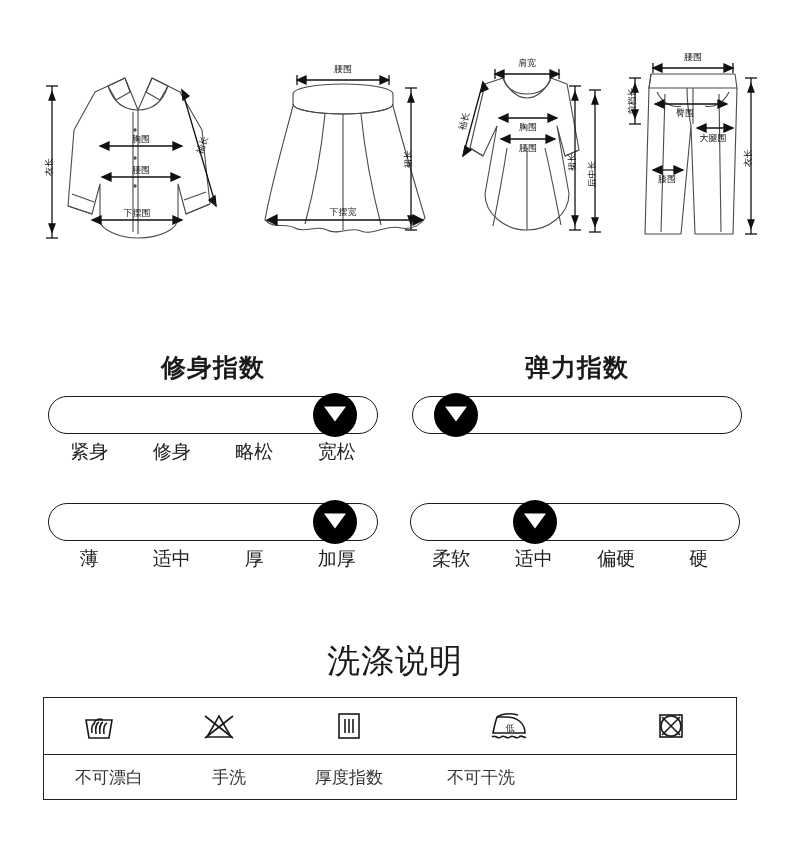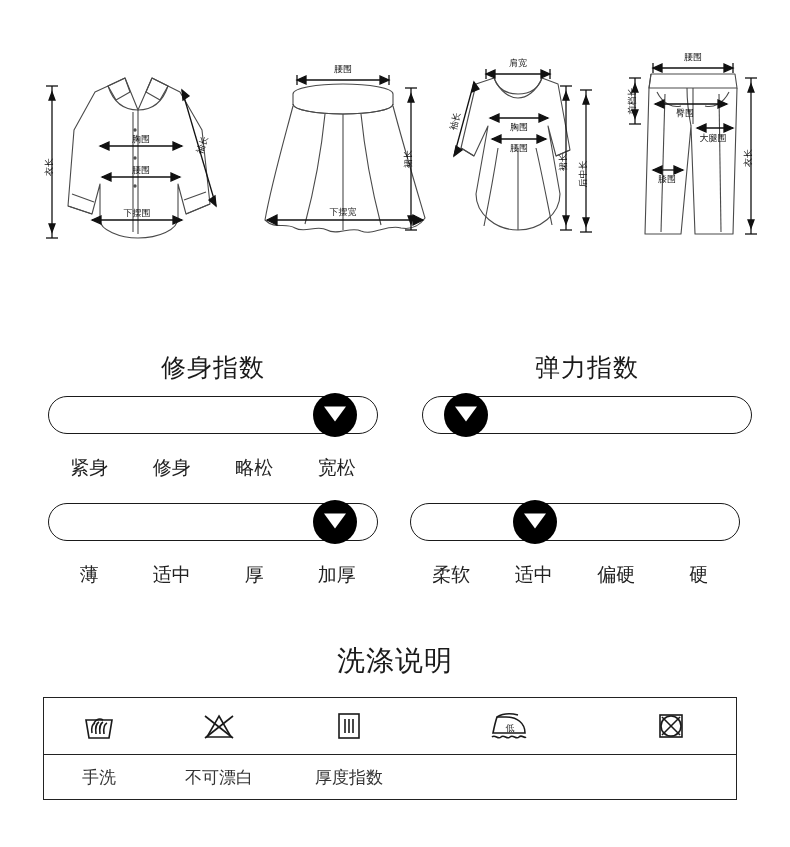--- a/index.html
+++ b/index.html
@@ -8,34 +8,34 @@
     font-family:"Liberation Sans","DejaVu Sans",sans-serif;
     color:#111;overflow:hidden;position:relative;
   }
   .page{position:relative;width:790px;height:847px;}
 
   
   .diagrams{position:absolute;left:0;top:34px;width:790px;height:215px;}
   .diagram{position:absolute;top:0;height:215px;}
   .d-shirt{left:30px;width:215px;}
   .d-skirt{left:255px;width:180px;}
-  .d-dress{left:436px;width:165px;}
+  .d-dress{left:445px;width:165px;}
   .d-pants{left:615px;width:165px;}
   .diagram svg{display:block;width:100%;height:100%;}
 
   
   .idx{position:absolute;width:330px;}
   .idx-fit     {left:48px; top:352px;}
-  .idx-elastic {left:422px;top:352px;}
+  .idx-elastic {left:412px;top:352px;}
   .idx-thick   {left:48px; top:503px;}
   .idx-soft    {left:410px;top:503px;}
 
   .idx-title{
     text-align:center;font-size:25px;line-height:30px;
-    letter-spacing:1px;color:#1a1a1a;font-weight:400;
+    letter-spacing:1px;color:#1a1a1a;font-weight:700;
     margin:0 0 14px 0;
   }
   .idx-bar-wrap{position:relative;height:40px;}
   .idx-bar{
     position:absolute;left:0;top:0;width:330px;height:38px;
     border:1.6px solid #1a1a1a;border-radius:19px;background:#fff;
     box-sizing:border-box;
   }
   .idx-marker{
     position:absolute;top:-3px;width:44px;height:44px;border-radius:50%;
@@ -43,32 +43,32 @@
   }
   .idx-marker::after{
     content:"";position:absolute;left:50%;top:50%;
     transform:translate(-50%,-56%);
     width:0;height:0;
     border-left:11px solid transparent;
     border-right:11px solid transparent;
     border-top:15px solid #fff;
   }
   .idx-labels{
-    position:relative;margin-top:18px;height:28px;
+    position:relative;margin-top:2px;height:28px;
     display:flex;
   }
   .idx-labels span{
     flex:1 1 0;text-align:center;font-size:19px;line-height:28px;
     color:#222;white-space:nowrap;
   }
 
   
   .wash{position:absolute;left:0;top:645px;width:790px;}
   .wash-title{
-    text-align:center;font-size:28px;line-height:32px;
+    text-align:center;font-size:33px;line-height:32px;
     color:#1a1a1a;margin:0 0 14px 0;letter-spacing:1px;
   }
   .wash-table{
     position:absolute;left:43px;top:52px;width:694px;
     border:1.4px solid #222;box-sizing:border-box;background:#fff;
   }
   .wash-row{display:flex;}
   .wash-row.icons{height:56px;border-bottom:1.4px solid #222;}
   .wash-row.labels{height:44px;}
   .wash-cell{
@@ -441,26 +441,29 @@
                 <circle cx="16" cy="16" r="10"></circle>
                 <line x1="7" y1="7" x2="25" y2="25"></line>
                 <line x1="25" y1="7" x2="7" y2="25"></line>
               </g>
             </svg>
           </span>
         </div>
       </div>
 
       <div class="wash-row labels">
+        <div class="wash-cell c2">
+          <span class="lbl">不可漂白</span>
+        </div>
         <div class="wash-cell c1">
           <span class="lbl">手洗</span>
         </div>
-        <div class="wash-cell c2">
-          <span class="lbl">不可漂白</span>
-        </div>
         <div class="wash-cell c3">
           <span class="lbl">厚度指数</span>
         </div>
+        <div class="wash-cell c5">
+          <span class="lbl">不可干洗</span>
+        </div>
       </div>
     </div>
   </div>
 
 </div>
 
 </body></html>

